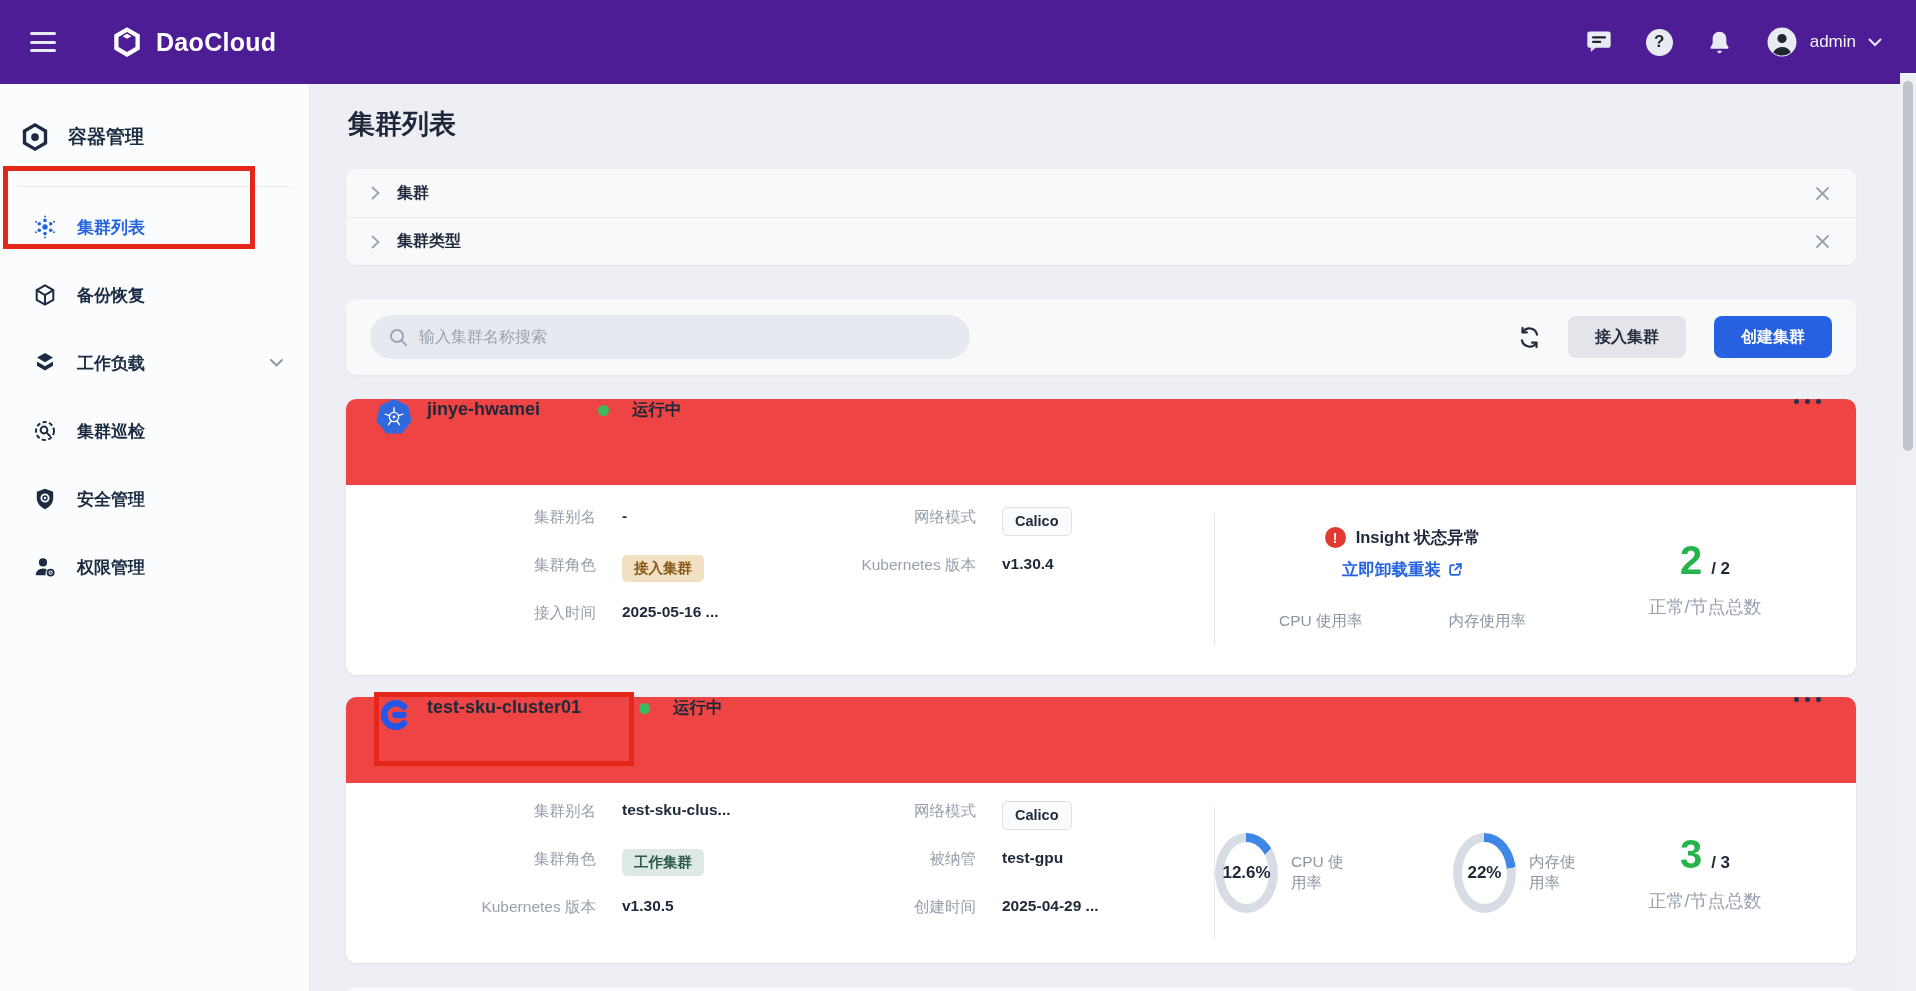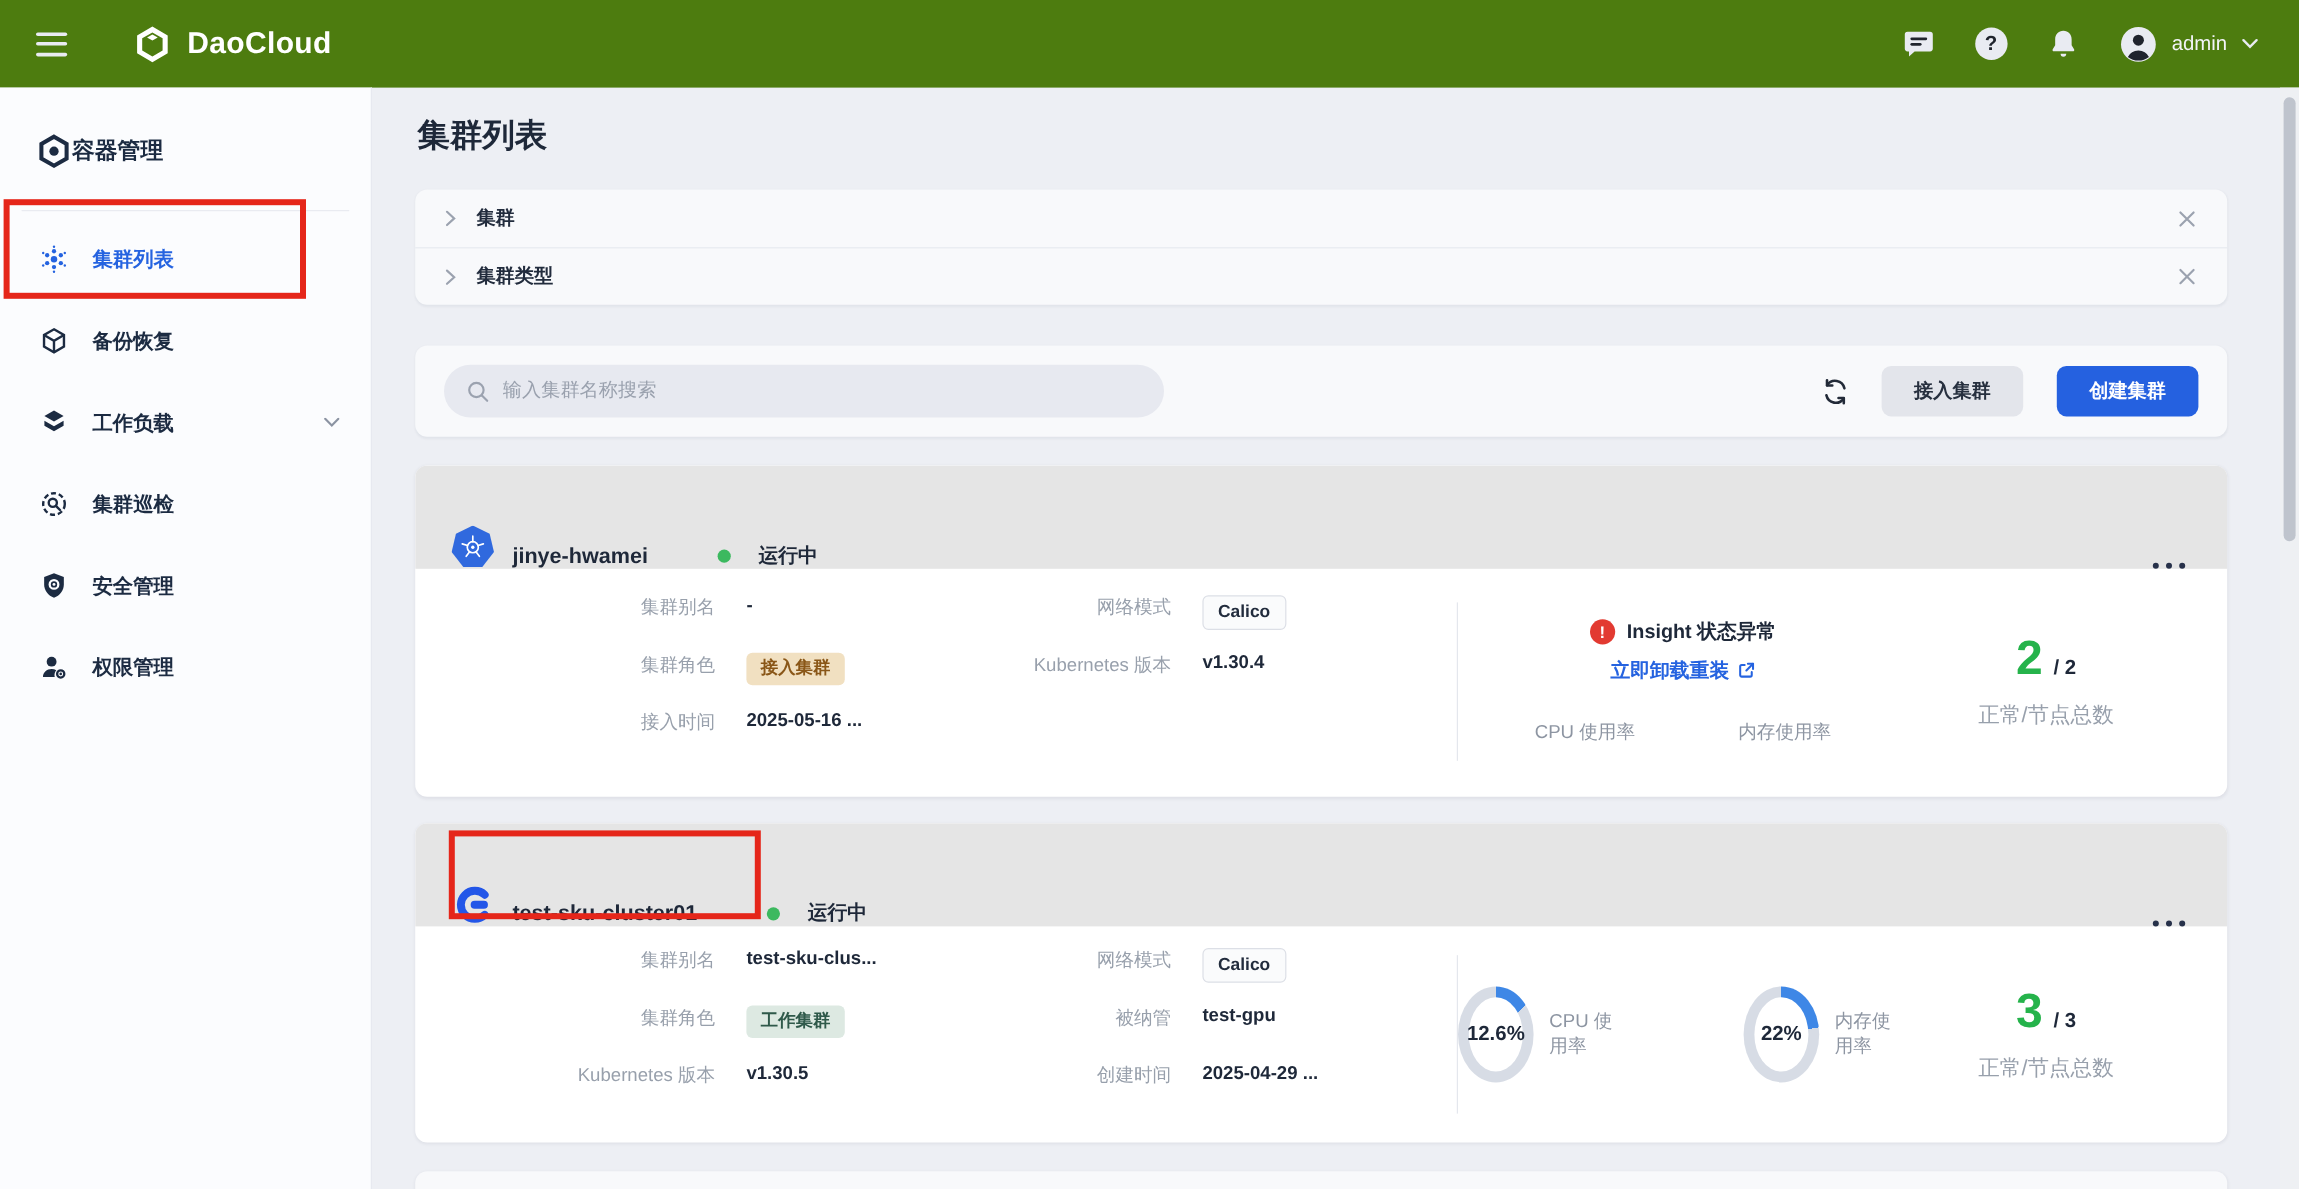--- a/index.html
+++ b/index.html
@@ -1,35 +1,35 @@
 <!DOCTYPE html>
 <html><head>
 <meta charset="utf-8">
 <style>
   * { margin:0; padding:0; box-sizing:border-box; }
   html,body { width:1916px; height:991px; overflow:hidden; }
   body { font-family:"Liberation Sans","DejaVu Sans",sans-serif; background:#edeff4; position:relative; color:#1e2839; }
   button { font-family:inherit; border:none; background:none; cursor:pointer; }
 
   
-  .topbar { height:73px; background:#4d7c0f; display:flex; align-items:center; padding:0 34px 0 30px; }
+  .topbar { height:84px; background:#4c1d95; display:flex; align-items:center; padding:0 34px 0 30px; }
   .hamburger { width:26px; height:20px; display:flex; flex-direction:column; justify-content:space-between; }
   .hamburger i { display:block; height:3px; border-radius:2px; background:#e9ebf2; }
   .brand { display:flex; align-items:center; gap:12px; margin-left:54px; }
   .brand-name { color:#ffffff; font-size:25px; font-weight:700; letter-spacing:.3px; }
   .topbar-right { margin-left:auto; display:flex; align-items:center; gap:33px; }
   .tb-icon-btn { display:flex; align-items:center; justify-content:center; }
   .help-circle { width:27px; height:27px; border-radius:50%; background:#e9ebf2; color:#20242e; font-weight:700; font-size:17px; display:flex; align-items:center; justify-content:center; }
   .user-chip { display:flex; align-items:center; gap:12px; }
   .user-name { color:#f2f4f8; font-size:17px; font-weight:500; }
 
   
   .shell { display:flex; height:918px; }
   .sidebar { width:310px; background:#fbfcfe; border-right:1px solid #e7e9f0; padding-top:26px; flex-shrink:0; }
-  .side-section { height:54px; display:flex; align-items:center; padding-left:30px; }
+  .side-section { height:54px; display:flex; align-items:center; gap:18px; padding-left:20px; }
   .side-section-label { font-size:19px; font-weight:700; color:#1c2b42; }
   .side-divider { height:1px; background:#e9ebf1; margin:22px 18px 6px 18px; }
   .side-item { height:68px; display:flex; align-items:center; gap:20px; padding:0 26px 0 33px; font-size:17px; font-weight:600; color:#1c2b42; cursor:pointer; }
   .side-item .side-label { flex:0 0 auto; }
   .side-item .chev { margin-left:auto; }
   .side-item.active { color:#2563e0; }
   .icon-24 { width:24px; height:24px; flex-shrink:0; }
 
   
   .main { flex:1; padding:23px 60px 0 36px; }
@@ -46,21 +46,21 @@
   .search-pill input { flex:1; border:none; outline:none; background:transparent; font-size:16px; color:#1e2839; font-family:inherit; }
   .search-pill input::placeholder { color:#9aa1ae; }
   .refresh-btn { margin-left:auto; margin-right:10px; display:flex; }
   .btn { height:42px; border-radius:8px; font-size:16px; font-weight:600; padding:0 27px; display:flex; align-items:center; }
   .btn-secondary { background:#e3e5eb; color:#27303f; }
   .btn-primary { background:#2561e0; color:#ffffff; margin-left:12px; }
 
   
   .cluster-card { margin-top:24px; background:#ffffff; border-radius:10px; box-shadow:0 1px 3px rgba(25,35,60,.07); overflow:hidden; }
   .card2 { margin-top:22px; }
-  .card-head { height:86px; background:#e5e5e5; display:flex; align-items:flex-end; padding:0 32px 0 30px; }
+  .card-head { height:86px; background:#ef4444; display:flex; align-items:flex-start; padding:0 32px 0 30px; }
   .cluster-icon { width:36px; height:36px; flex-shrink:0; }
   .k8s-badge { width:36px; height:36px; background:#3069de; clip-path:polygon(50% 0%,89% 19%,99% 61%,72% 96%,28% 96%,1% 61%,11% 19%); display:flex; align-items:center; justify-content:center; }
   .cluster-name { font-size:18px; font-weight:700; color:#1e2839; margin-left:15px; }
   .status-wrap { display:flex; align-items:center; gap:23px; margin-left:58px; }
   .status-dot { width:11px; height:11px; border-radius:50%; background:#3cb95f; }
   .status-text { font-size:16.5px; font-weight:600; color:#1e2839; }
   .more-dots { margin-left:auto; display:flex; align-items:center; }
   .more-dots i { width:5px; height:5px; border-radius:50%; background:#27314a; margin:0 3px; }
 
   .card-body { display:flex; padding:22px 36px 24px 36px; }

